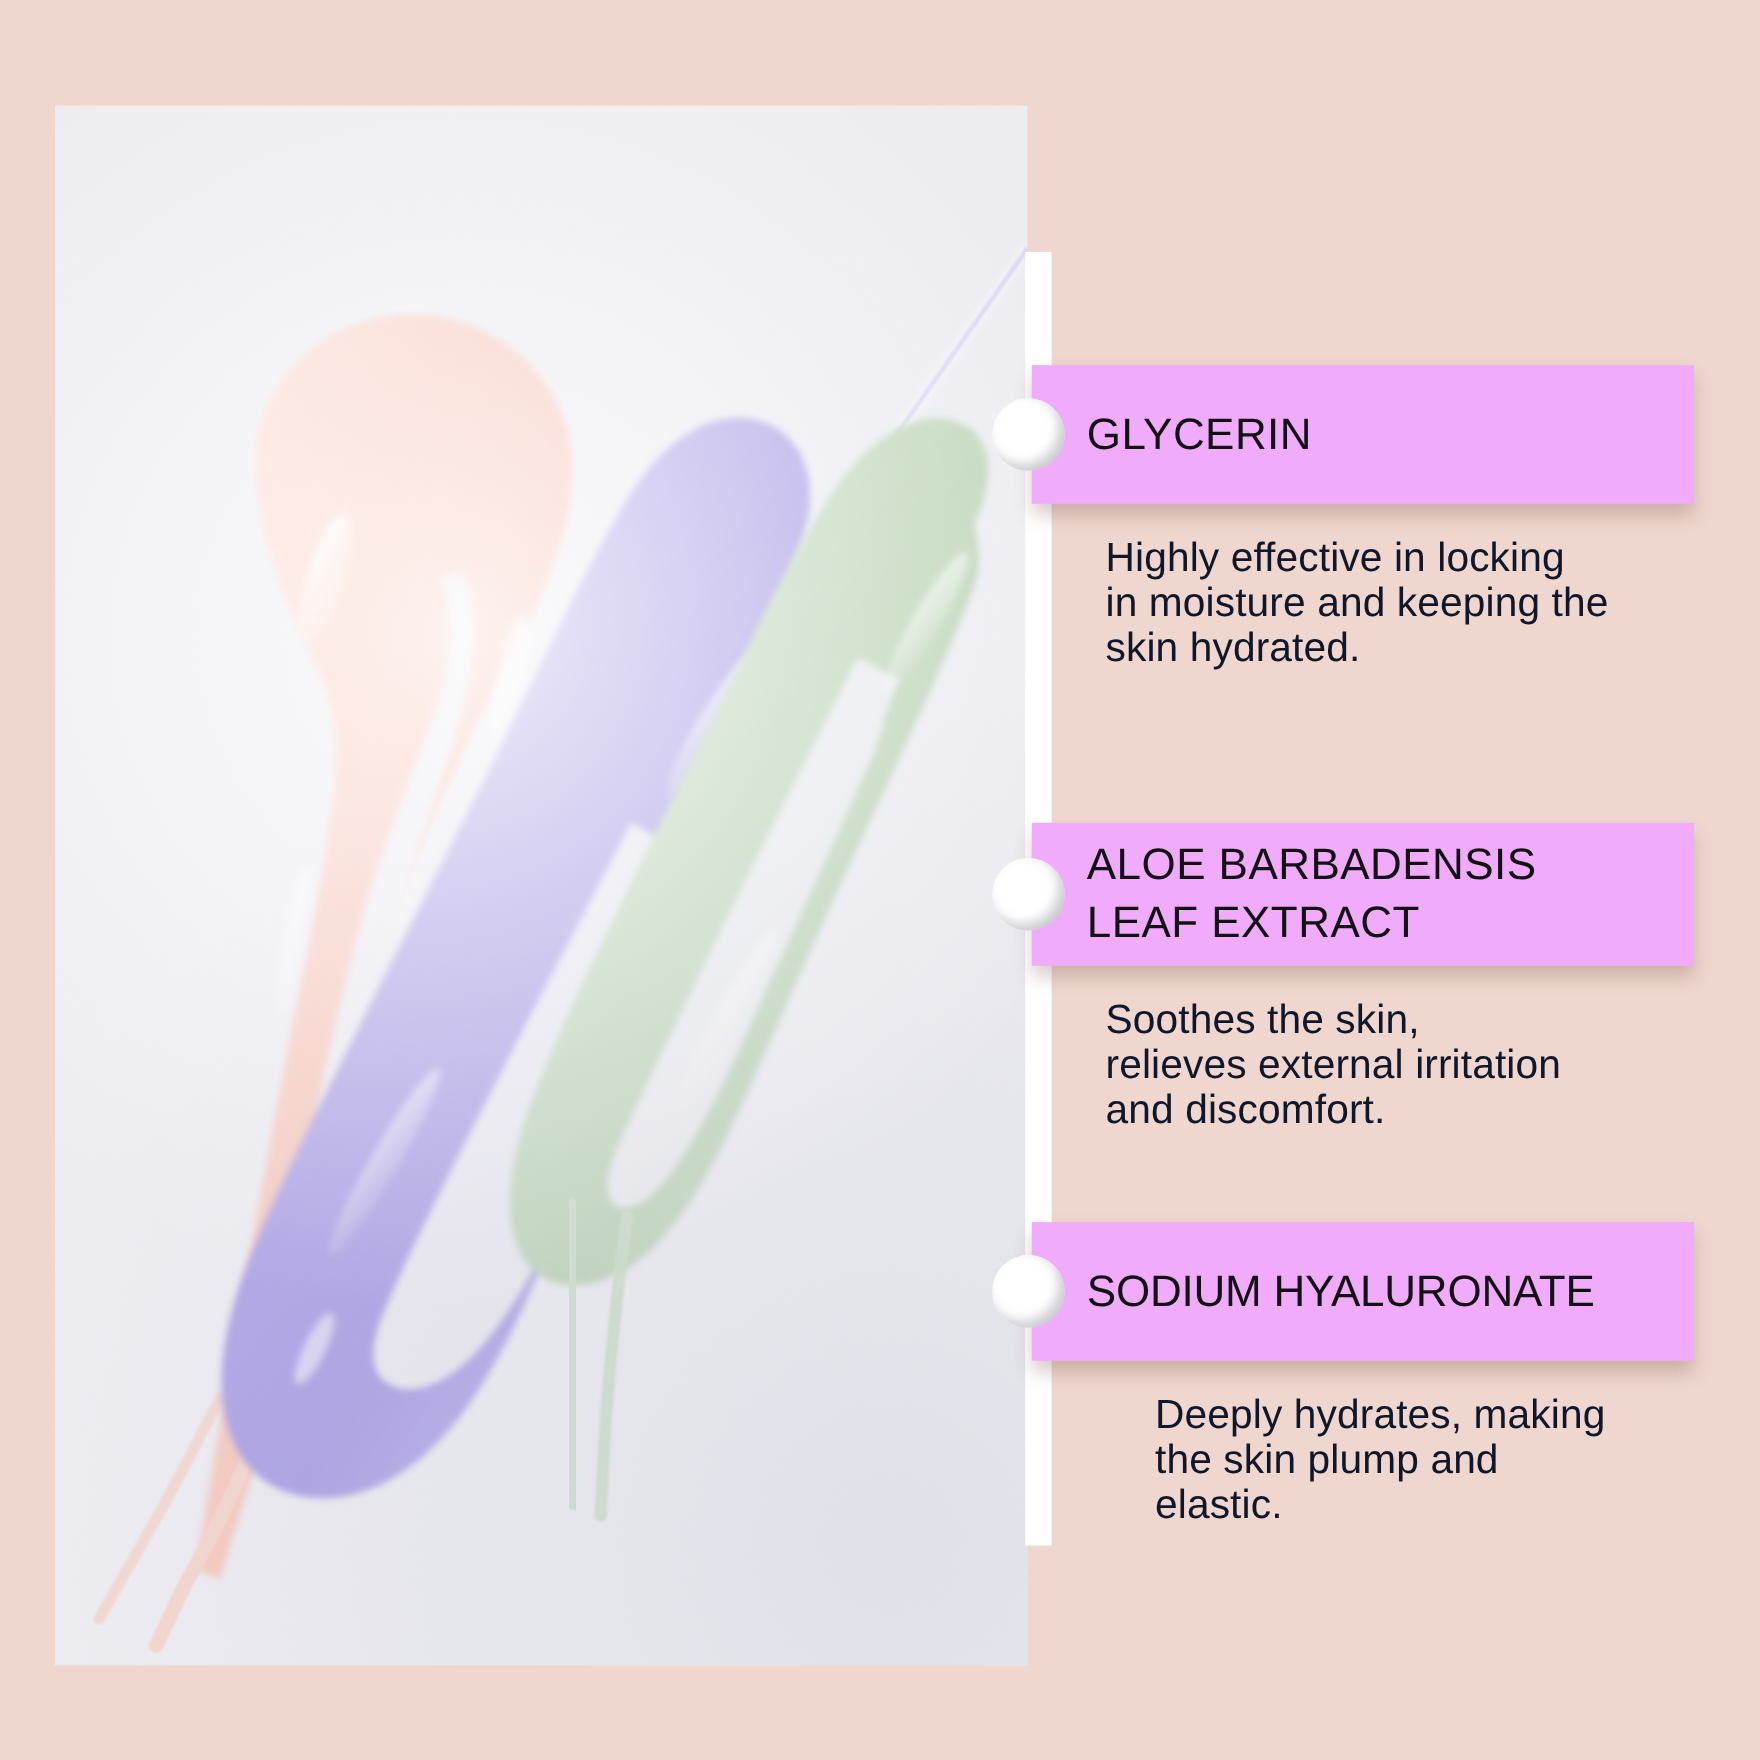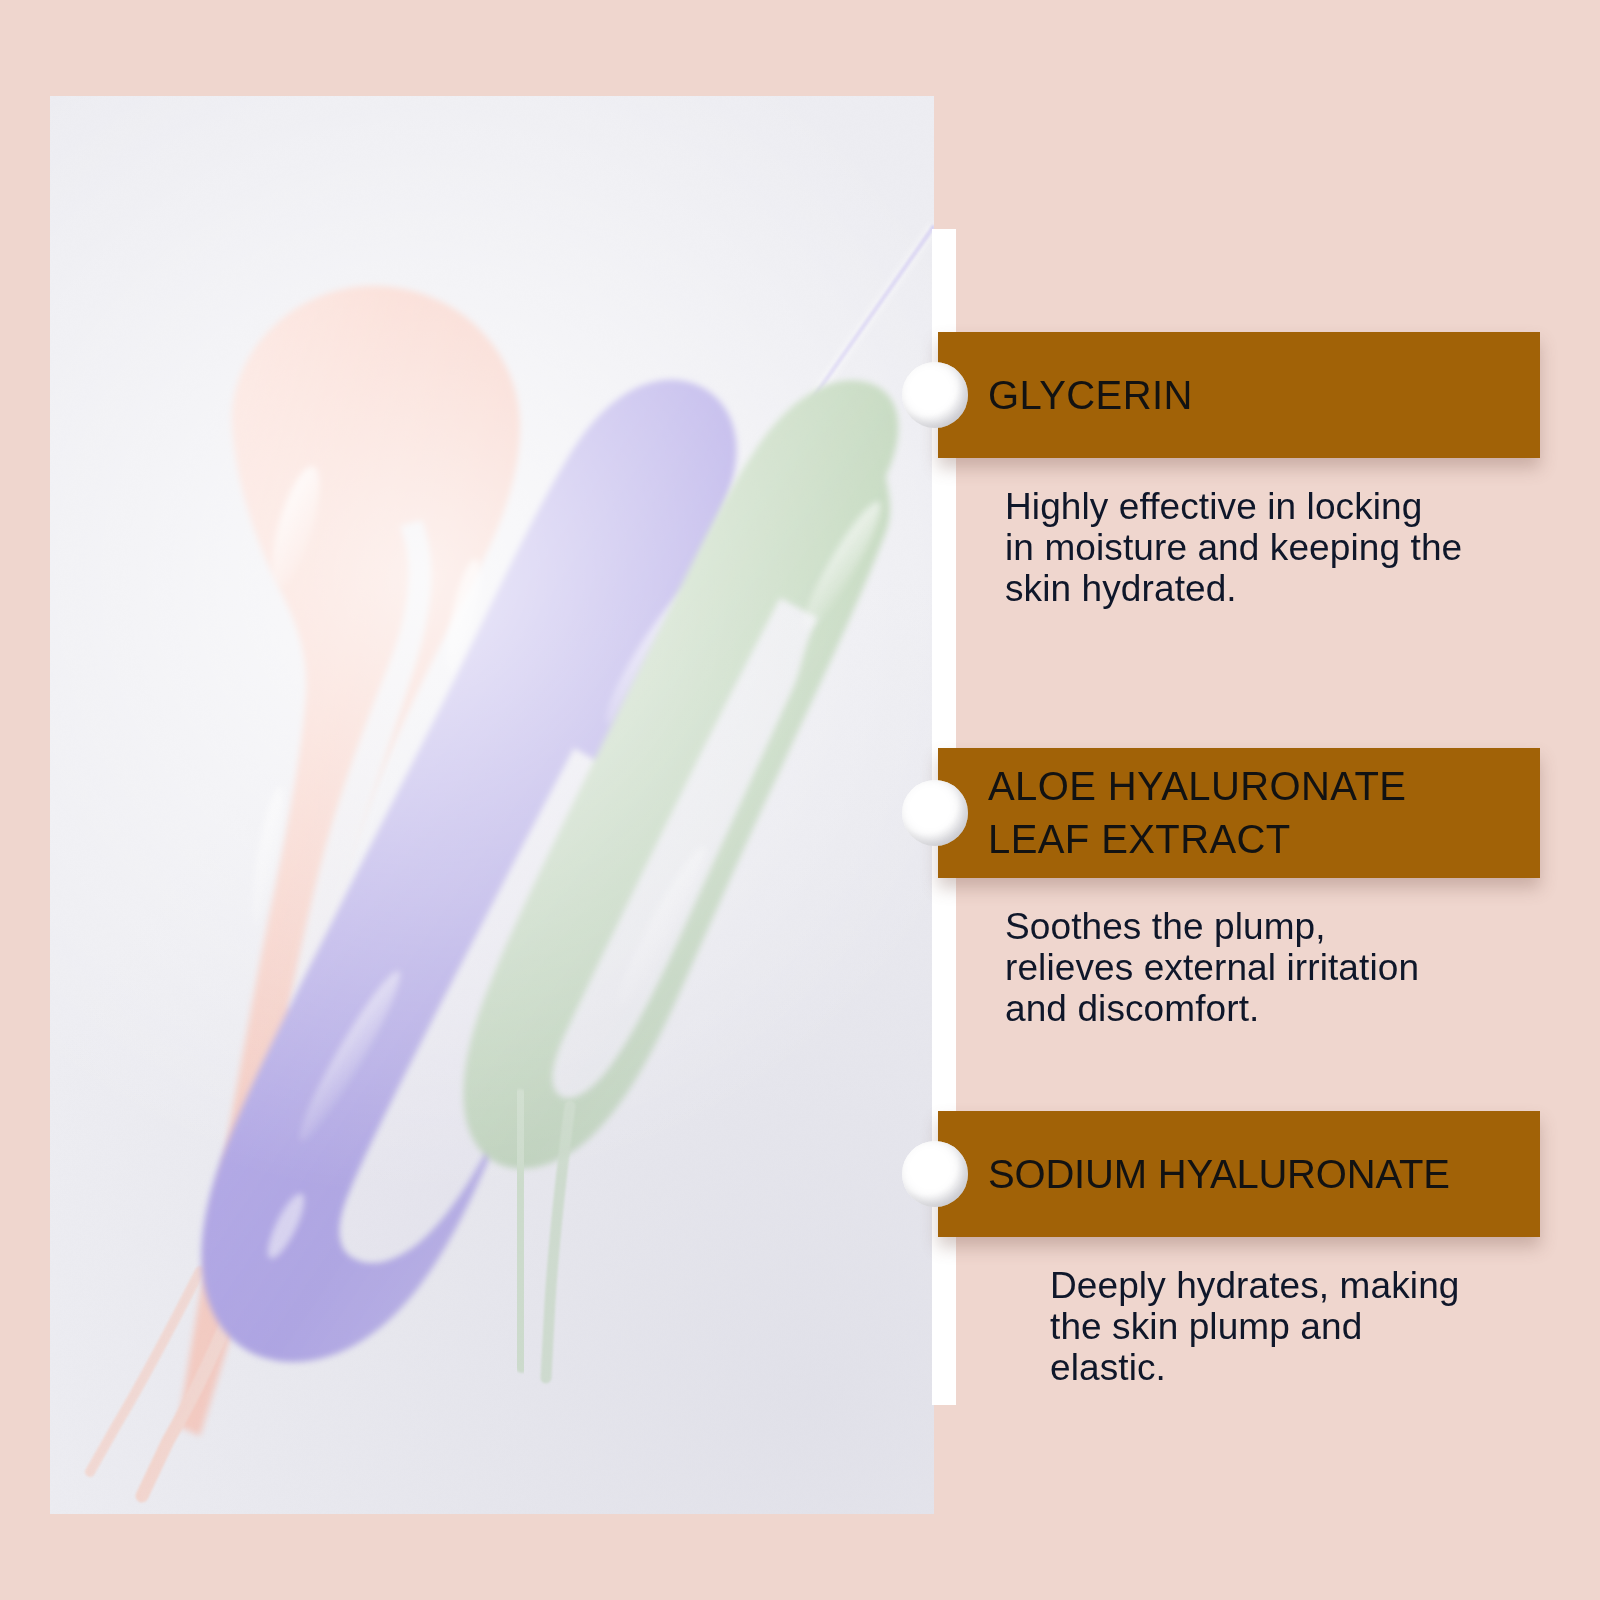--- a/index.html
+++ b/index.html
@@ -62,21 +62,21 @@
   }
 
   
   .info-block {
     position: absolute;
     left: 938px;
   }
 
   .title-card {
     position: relative;
-    background: #a16207;
+    background: #f0abfc;
     box-shadow: 0 10px 16px rgba(120, 82, 72, 0.30);
     box-sizing: border-box;
     display: flex;
     align-items: center;
   }
 
   .card-title {
     color: #121212;
     font-size: 40px;
     line-height: 1.32;
@@ -296,24 +296,24 @@
       <span class="card-title">GLYCERIN</span>
     </div>
     <div class="body-copy">Highly effective in locking
 in moisture and keeping the
 skin hydrated.</div>
   </div>
 
   <div class="info-block" id="block-2">
     <div class="title-card">
       <span class="bullet-dot"></span>
-      <span class="card-title">ALOE HYALURONATE
+      <span class="card-title">ALOE BARBADENSIS
 LEAF EXTRACT</span>
     </div>
-    <div class="body-copy">Soothes the plump,
+    <div class="body-copy">Soothes the skin,
 relieves external irritation
 and discomfort.</div>
   </div>
 
   <div class="info-block" id="block-3">
     <div class="title-card">
       <span class="bullet-dot"></span>
       <span class="card-title">SODIUM HYALURONATE</span>
     </div>
     <div class="body-copy">Deeply hydrates, making

